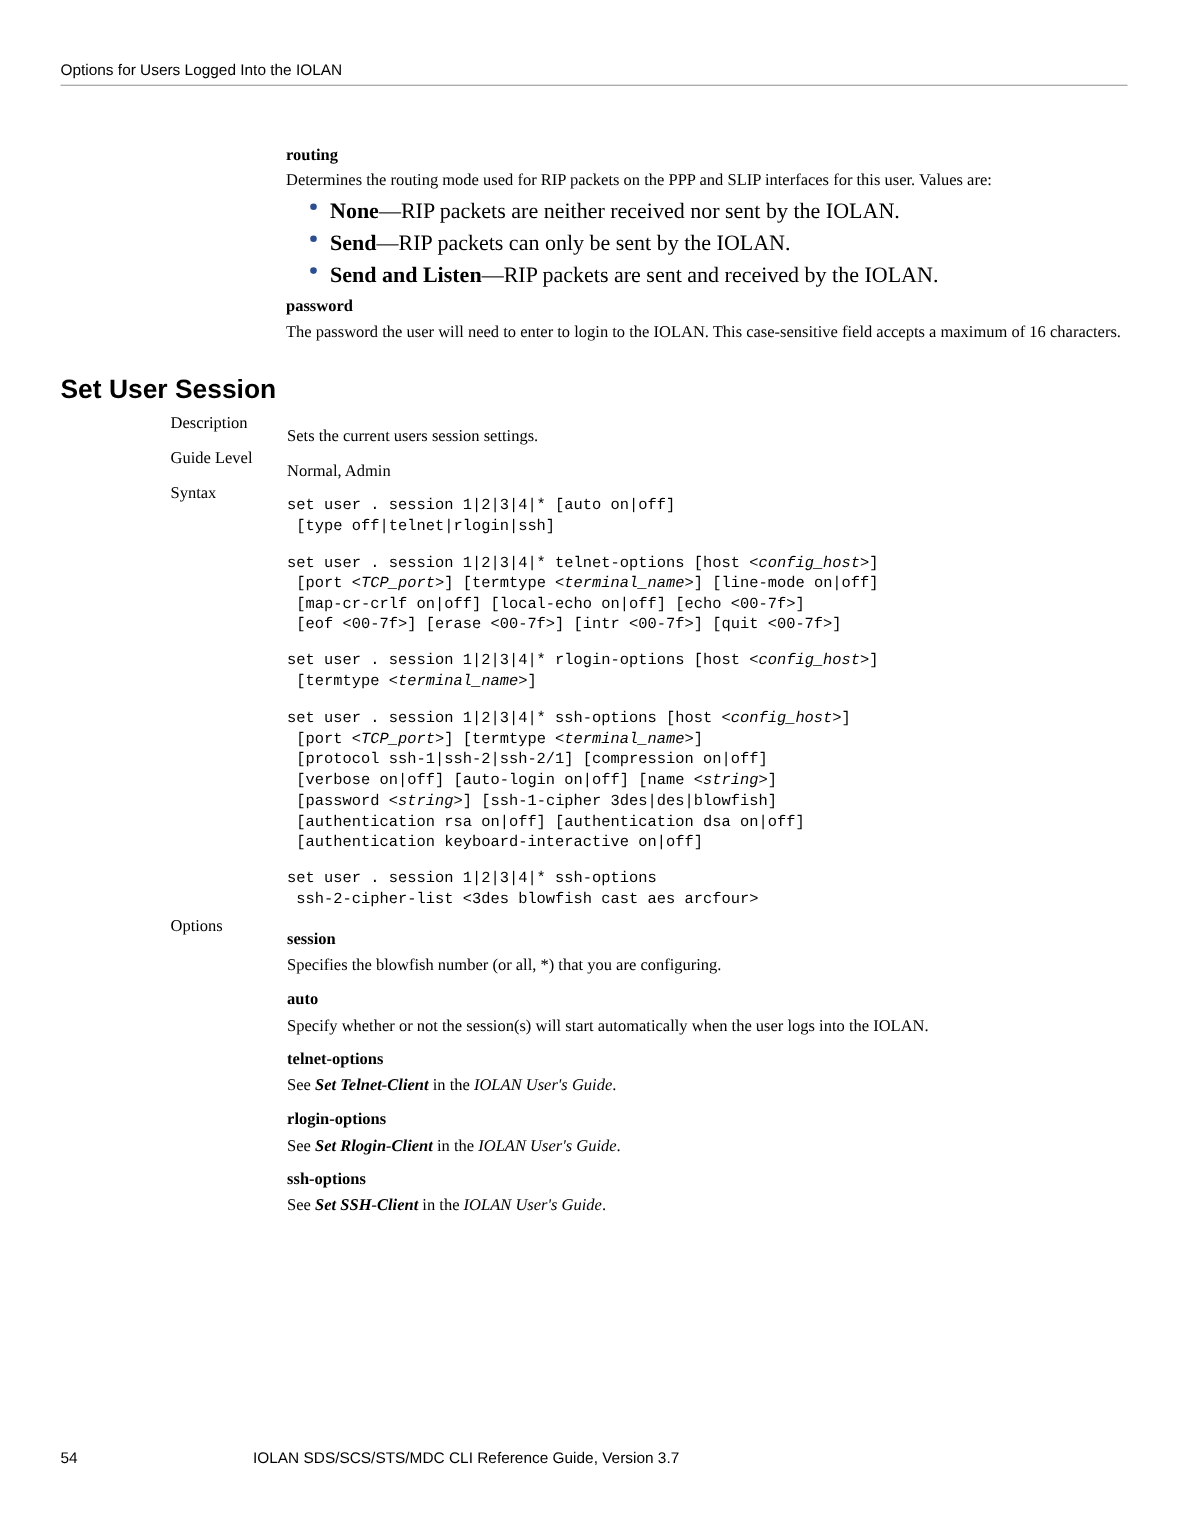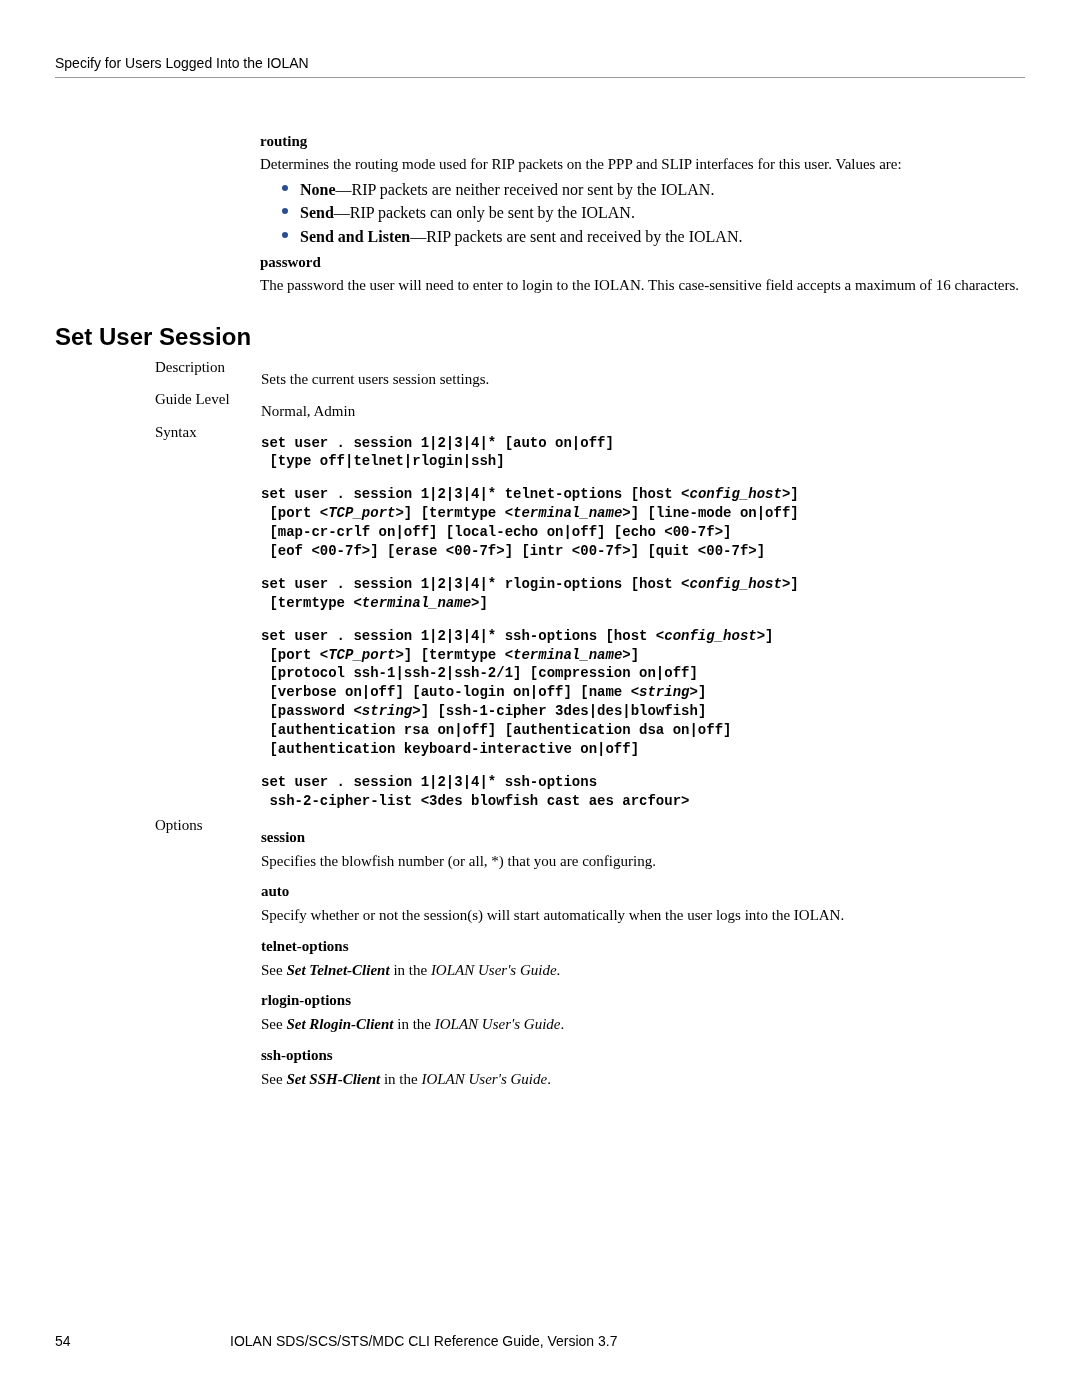--- a/index.html
+++ b/index.html
@@ -41,21 +41,21 @@
   ul.bullets {
     list-style: none;
     padding-left: 22px;
     margin-top: 4px;
     margin-bottom: 6px;
   }
   ul.bullets li {
     position: relative;
     padding-left: 18px;
     line-height: 1.45;
-    font-size: 16px;
+    font-size: 20px;
   }
   ul.bullets li::before {
     content: "";
     position: absolute;
     left: 0;
     top: 7px;
     width: 6px;
     height: 6px;
     border-radius: 50%;
     background: #2c4d8f;
@@ -85,42 +85,42 @@
     line-height: 1.35;
     margin-top: 12px;
   }
   .mono {
     font-family: "Courier New", Courier, monospace;
     font-size: 14px;
     white-space: pre;
     line-height: 1.35;
   }
   .mono .ital { font-style: italic; }
-  .syntax-block { margin-bottom: 14px; font-weight: bold; }
+  .syntax-block { margin-bottom: 14px; }
   .opt-inner .opt-head { margin-top: 10px; }
   .opt-inner .opt-head:first-child { margin-top: 0; }
   .ital { font-style: italic; }
   .boldital { font-style: italic; font-weight: bold; }
   .footer {
     position: absolute;
-    bottom: 48px;
+    bottom: 64px;
     left: 55px;
     right: 55px;
     display: flex;
     font-family: Arial, Helvetica, sans-serif;
     font-size: 14px;
     margin-top: 34px;
   }
   .footer-page { width: 175px; }
   .footer-title { flex: 1; }
 </style>
 </head>
 <body>
 
-<div class="header-text">Specify for Users Logged Into the IOLAN</div>
+<div class="header-text">Options for Users Logged Into the IOLAN</div>
 <hr class="header-rule">
 
 <div class="content-col">
   <div class="opt-head">routing</div>
   <div class="para">Determines the routing mode used for RIP packets on the PPP and SLIP interfaces for this user. Values are:</div>
   <ul class="bullets">
     <li><span class="bold">None</span><span>—RIP packets are neither received nor sent by the IOLAN.</span></li>
     <li><span class="bold">Send</span><span>—RIP packets can only be sent by the IOLAN.</span></li>
     <li><span class="bold">Send and Listen</span><span>—RIP packets are sent and received by the IOLAN.</span></li>
   </ul>

